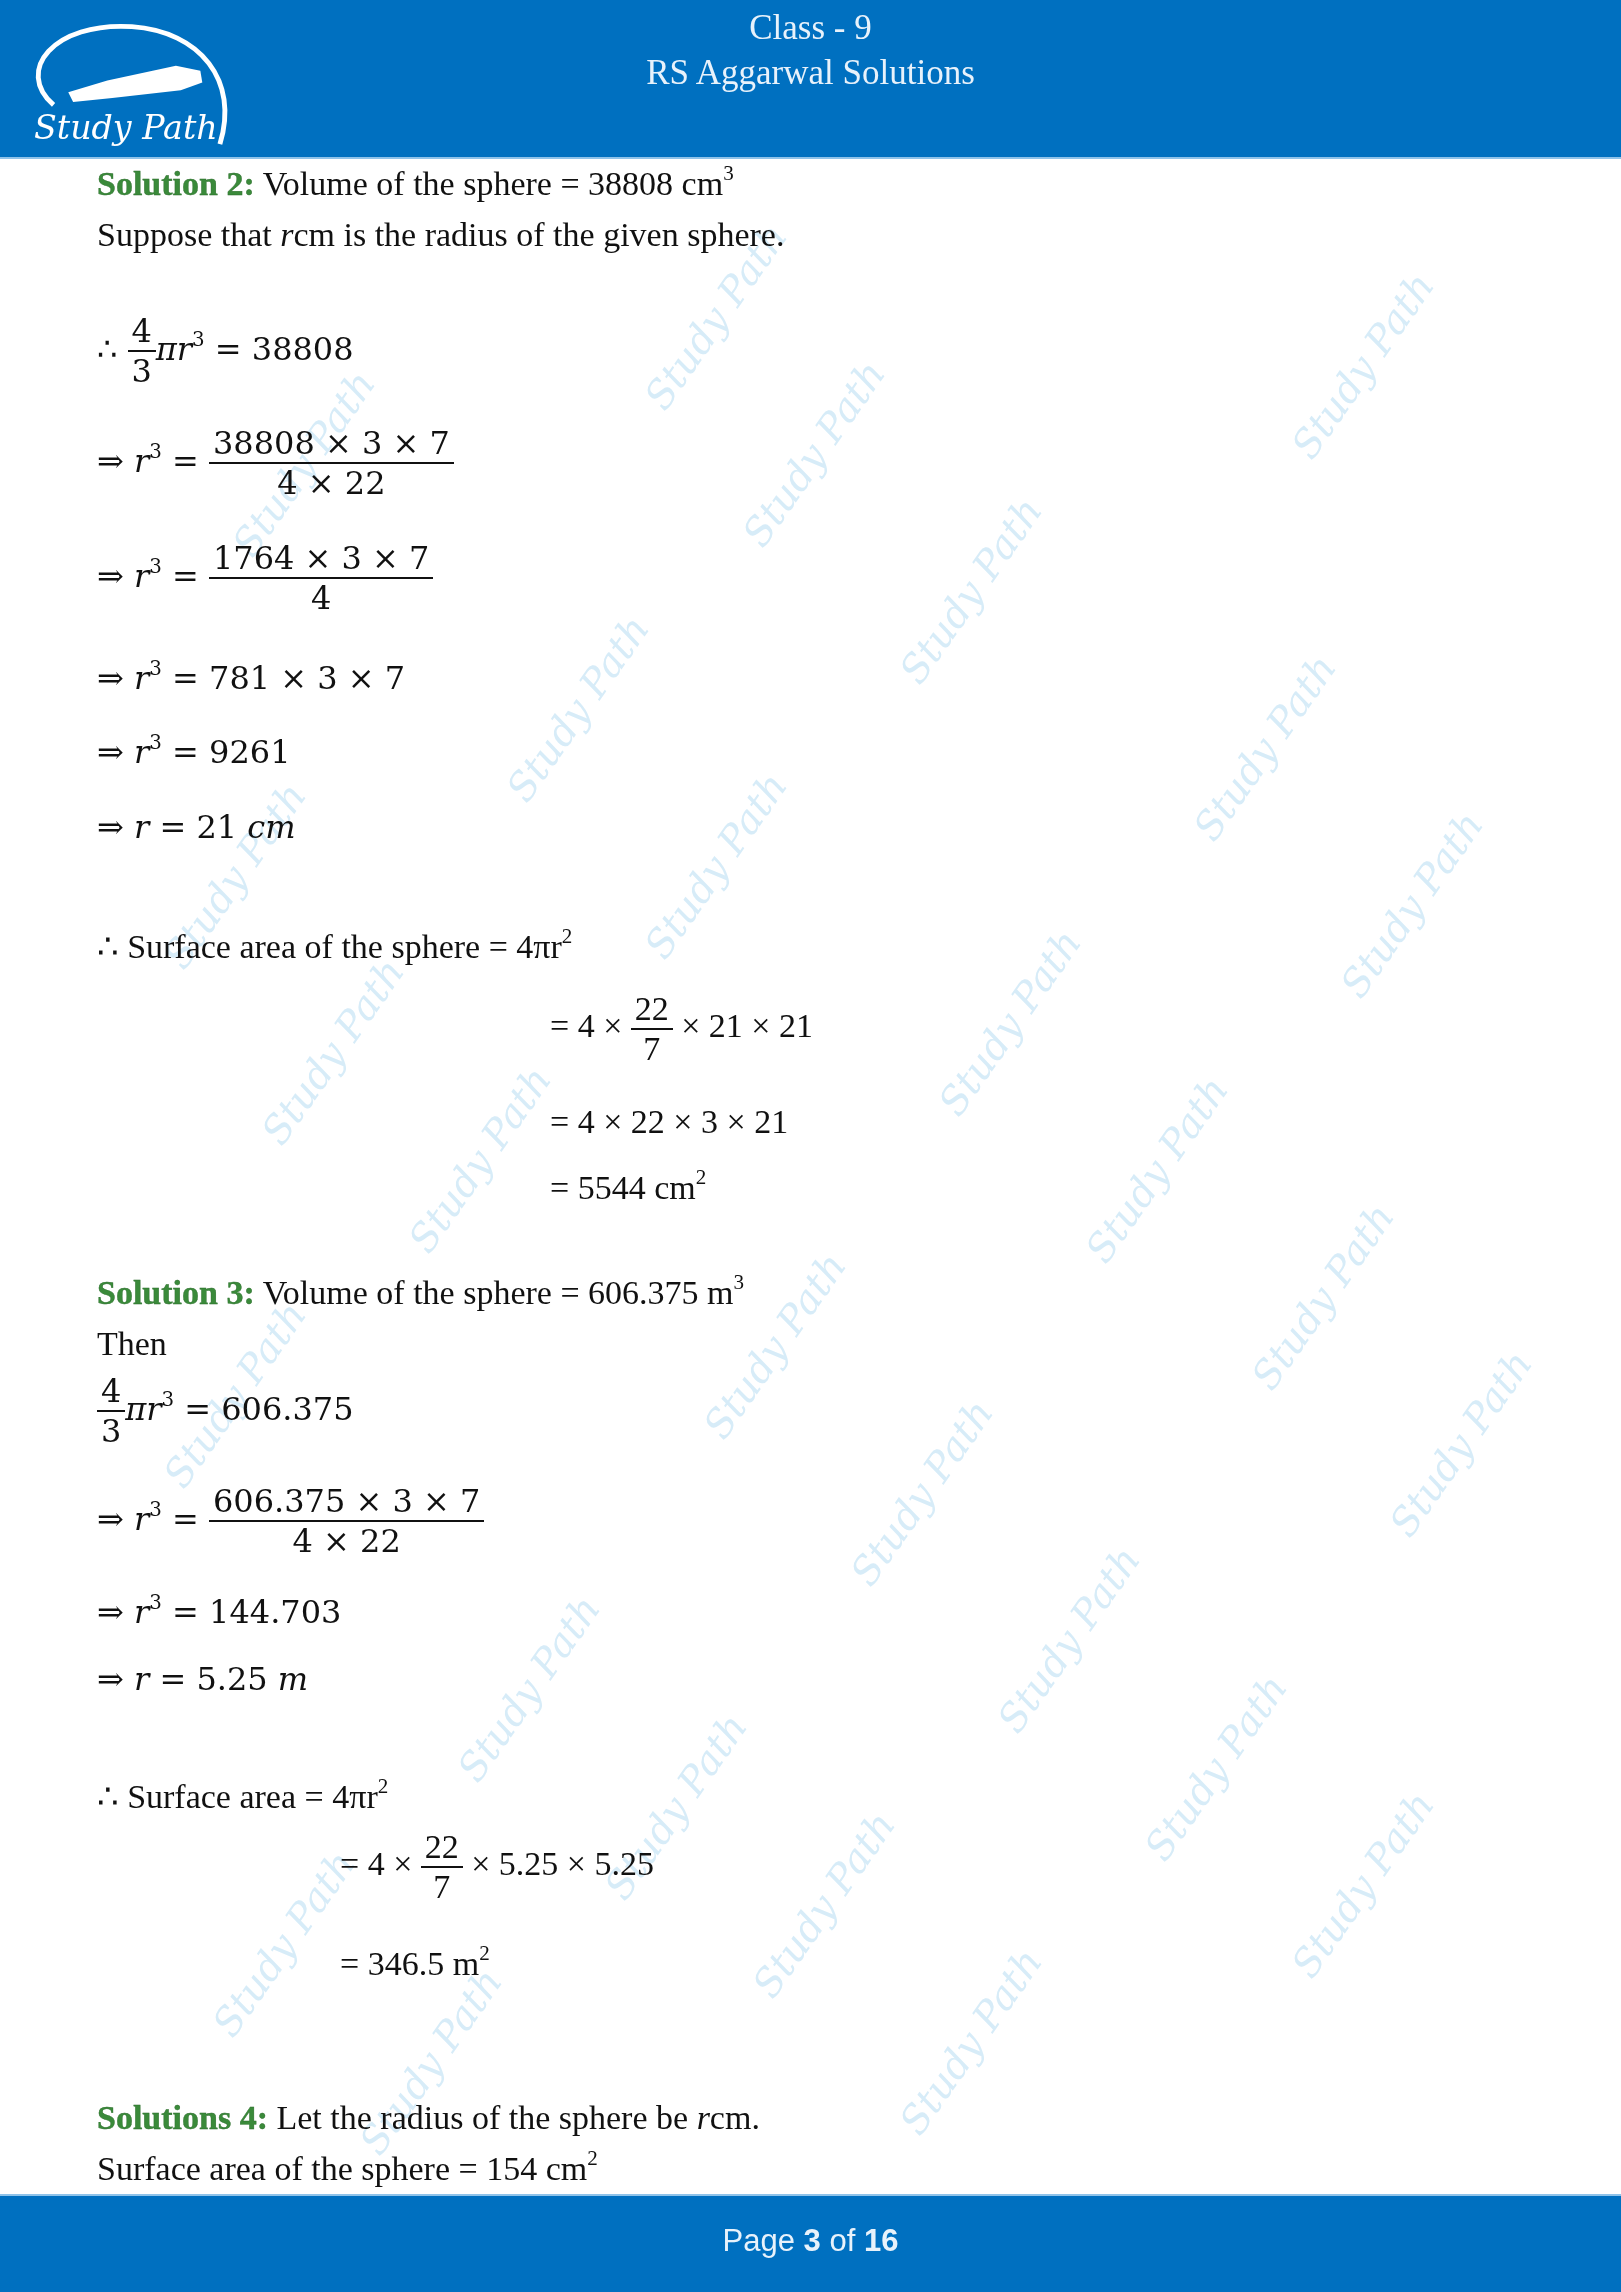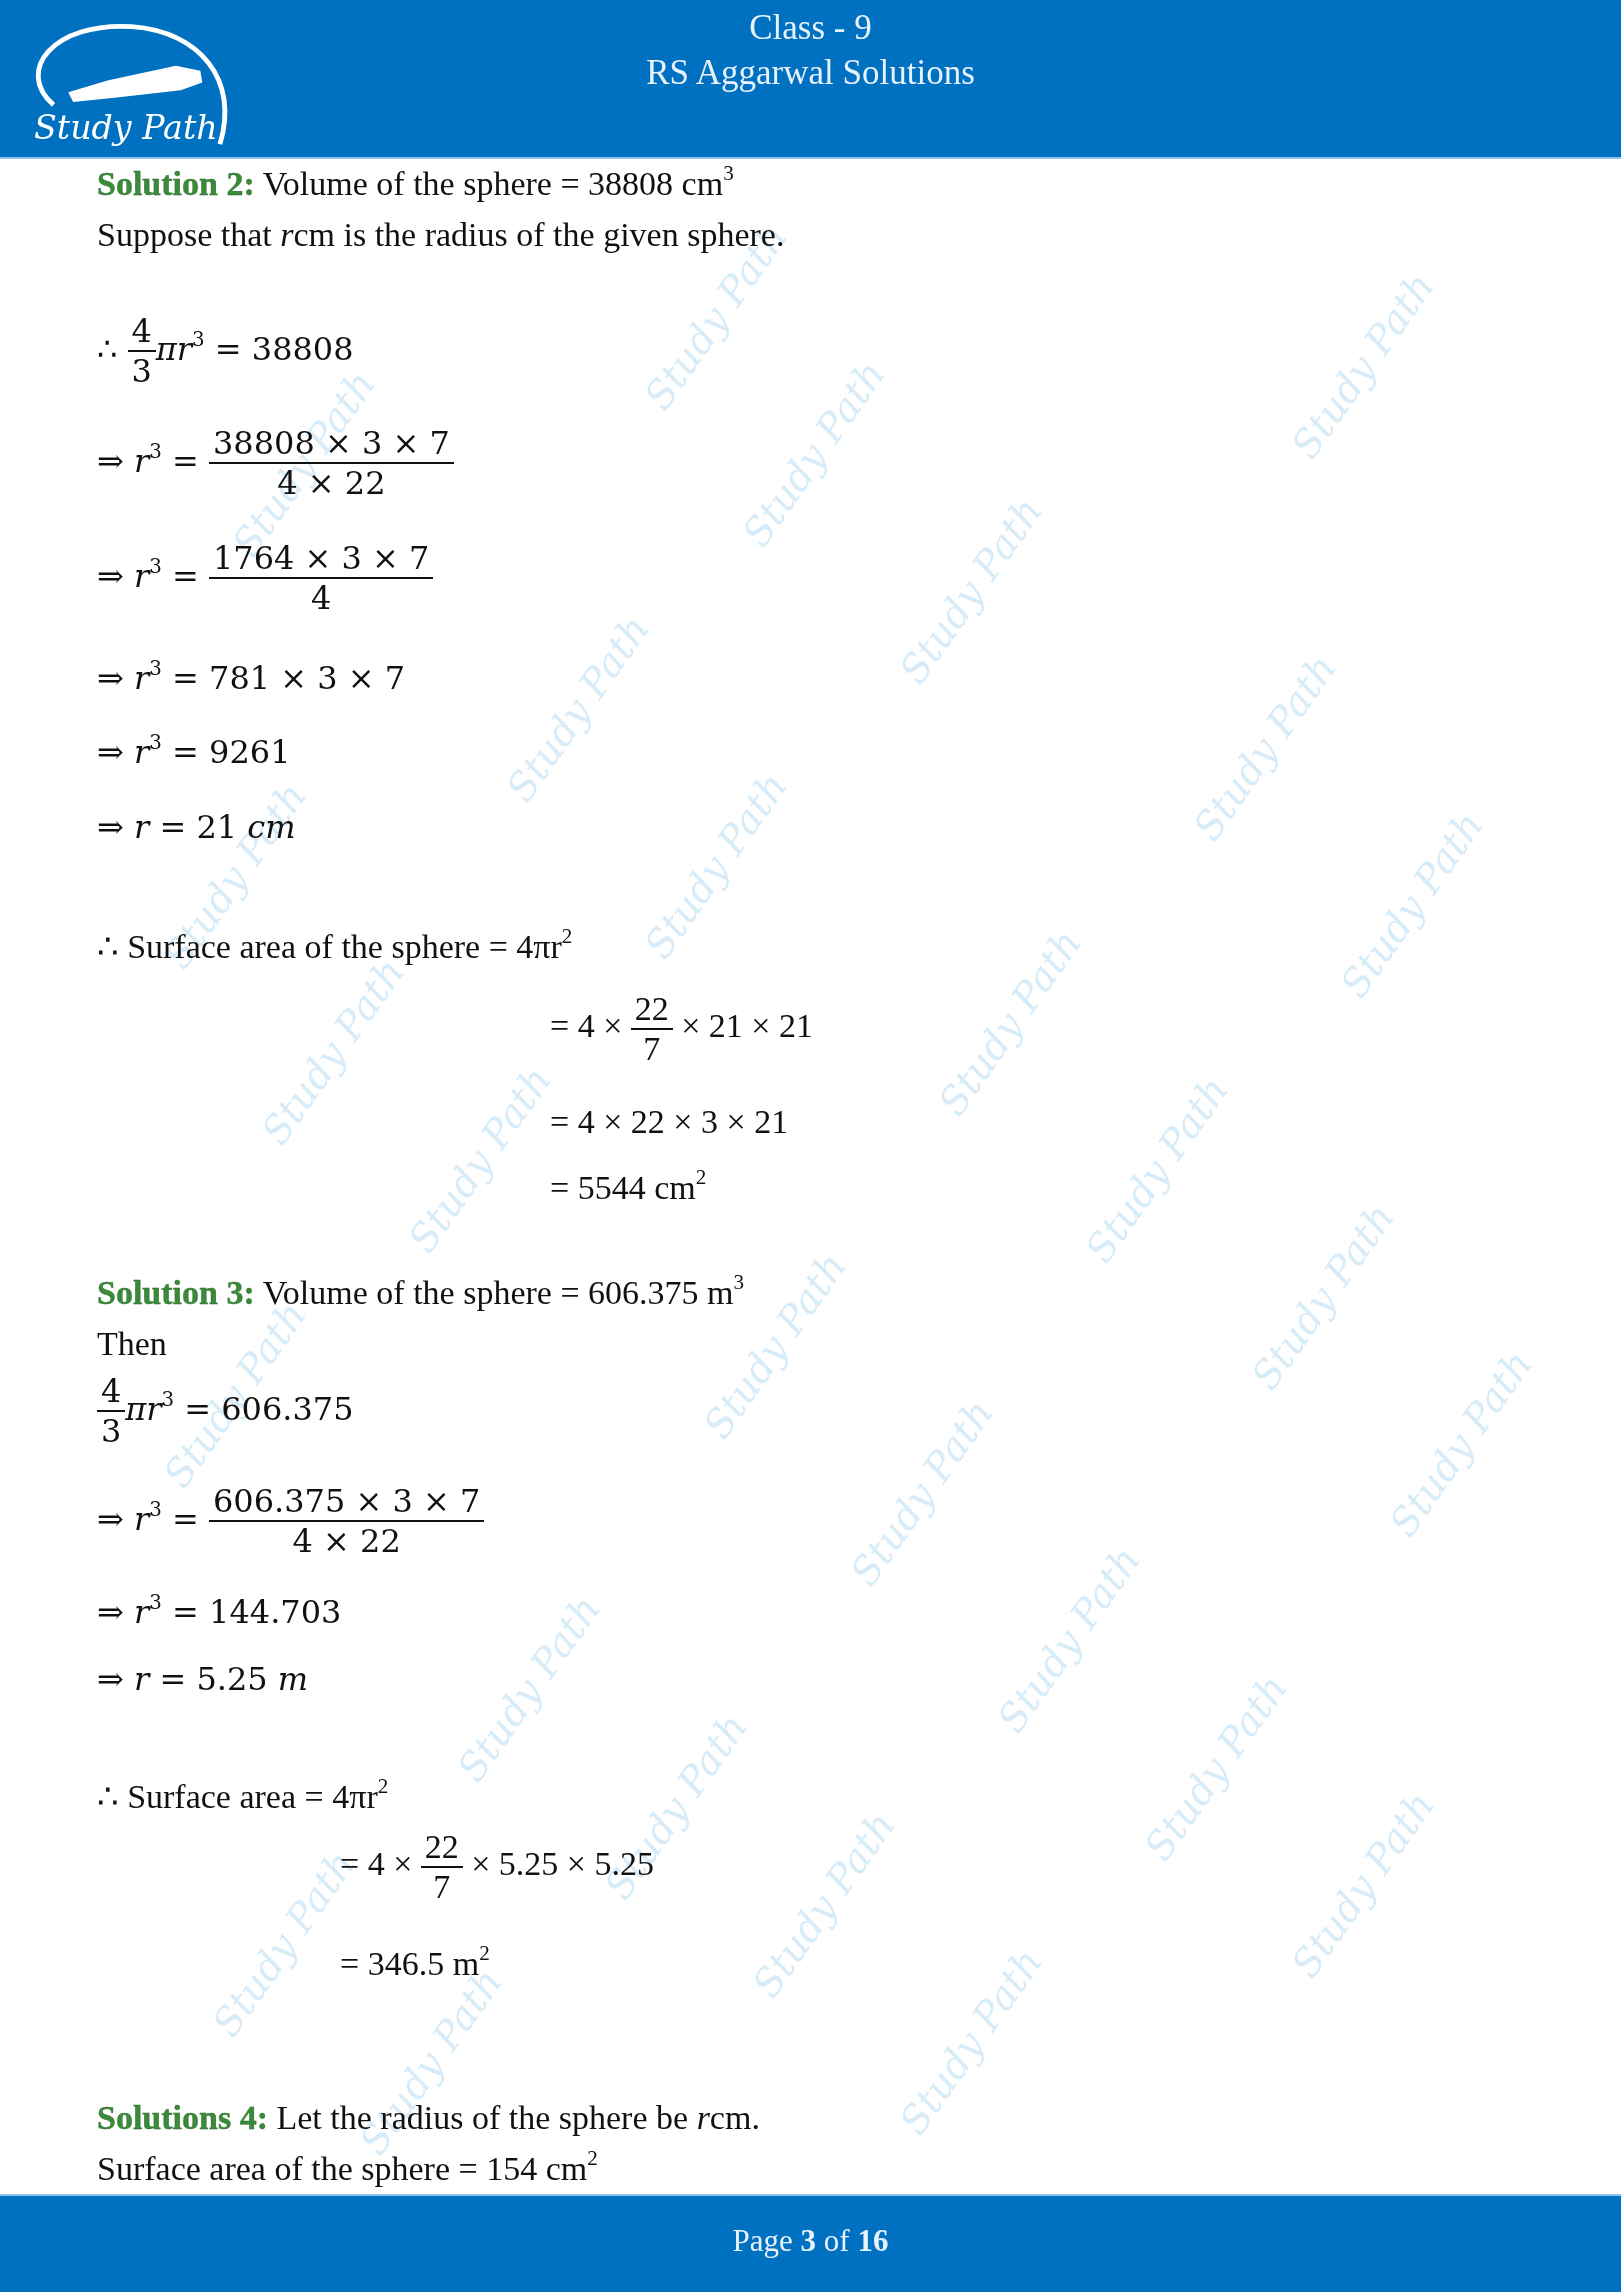--- a/index.html
+++ b/index.html
@@ -13,21 +13,21 @@
     background: #0070c0; border-bottom: 2.9px solid #8fc3ea;
   }
   .header .line { position: absolute; left: 0; width: 1621px; text-align: center;
     color: #e8f2fb; font-family: "Liberation Serif", serif; font-size: 35px; }
   .logo { position: absolute; left: 13.7px; top: 11.8px; width: 221px; height: 137px; }
   .footer {
     position: absolute; left: 0; top: 2194px; width: 1621px; height: 99px;
     background: #0070c0; border-top: 2.9px solid #8fc3ea;
   }
   .footer .pg { position: absolute; top: 27.4px; width: 1621px; text-align: center;
-    color: #e8f2fb; font-family: Liberation Serif, serif; font-size: 31px; }
+    color: #e8f2fb; font-family: Liberation Sans, sans-serif; font-size: 31px; }
   .wm { position: absolute; color: #d7ecf8; font-family: "DejaVu Serif", serif;
     font-style: italic; font-size: 39px; transform: rotate(-55deg); white-space: nowrap; }
   .t { position: absolute; font-family: "Liberation Serif", serif; font-size: 34px; white-space: nowrap; }
   .sol { color: #3a8a3a; font-weight: bold; -webkit-text-stroke: 0.4px #2c6b2c; }
   .m { font-family: "DejaVu Serif", serif; font-size: 32px; }
   .i { font-style: italic; }
   sup { font-size: 0.62em; vertical-align: 0.7em; line-height: 0; }
   .frac { display: inline-block; vertical-align: middle; text-align: center; }
   .frac .n { display: block; padding: 0 3.9px; }
   .frac .d { display: block; border-top: 2.9px solid #111; padding: 0 3.9px; }

